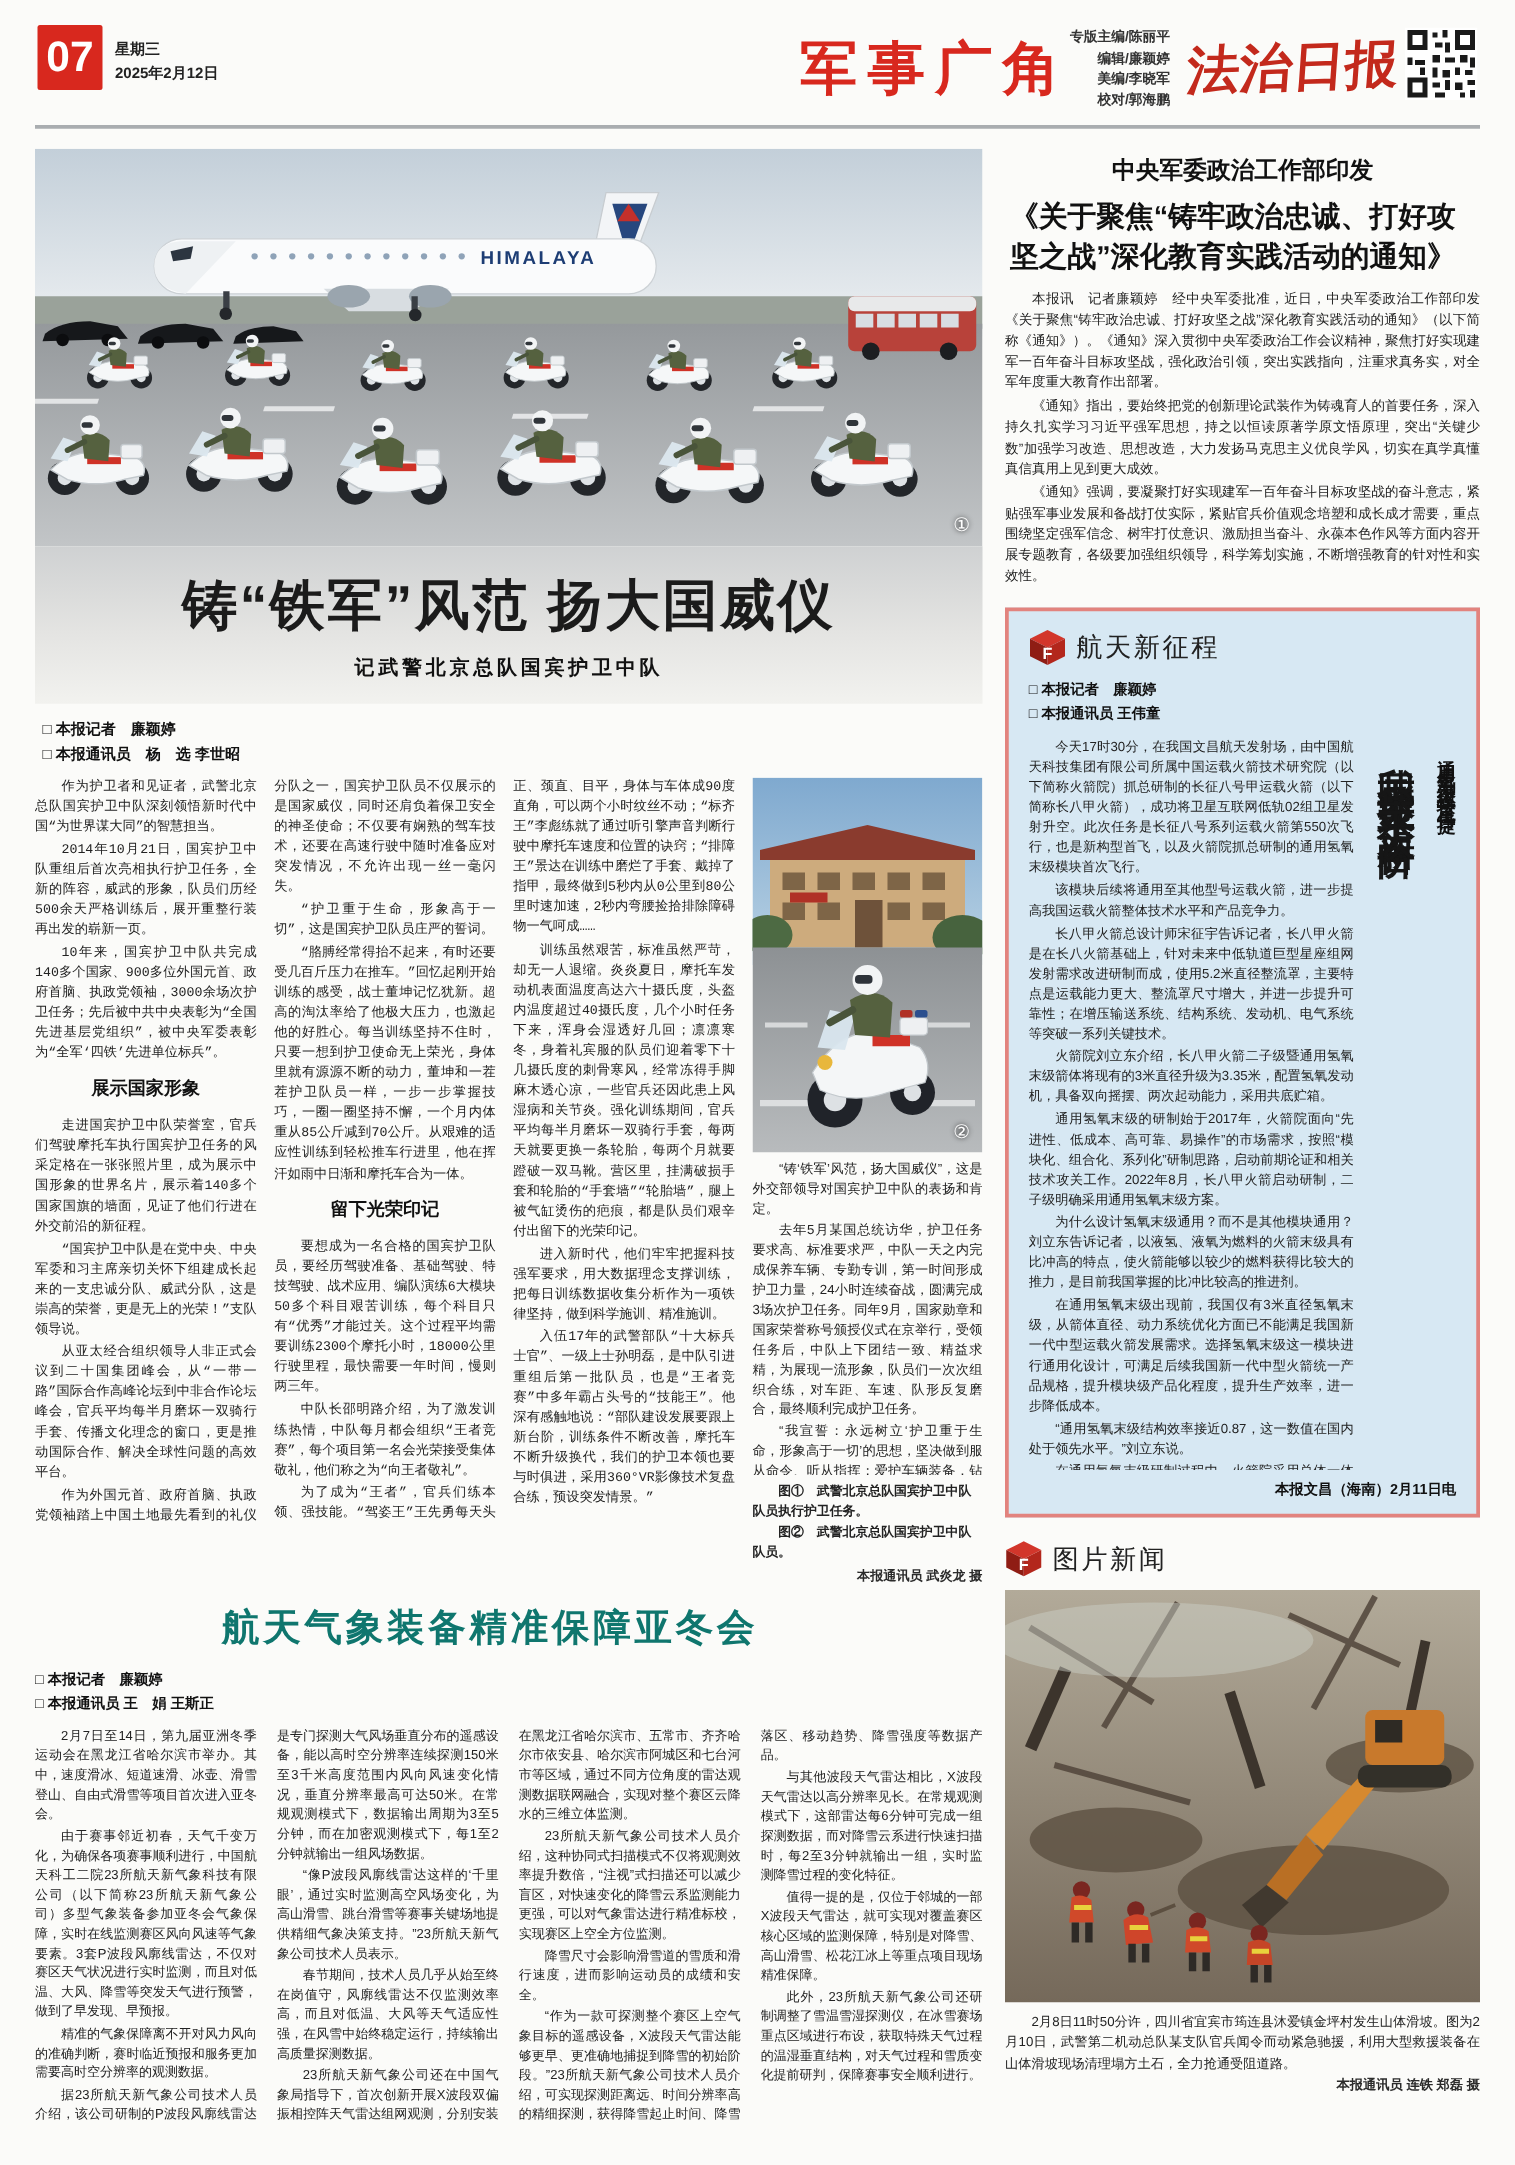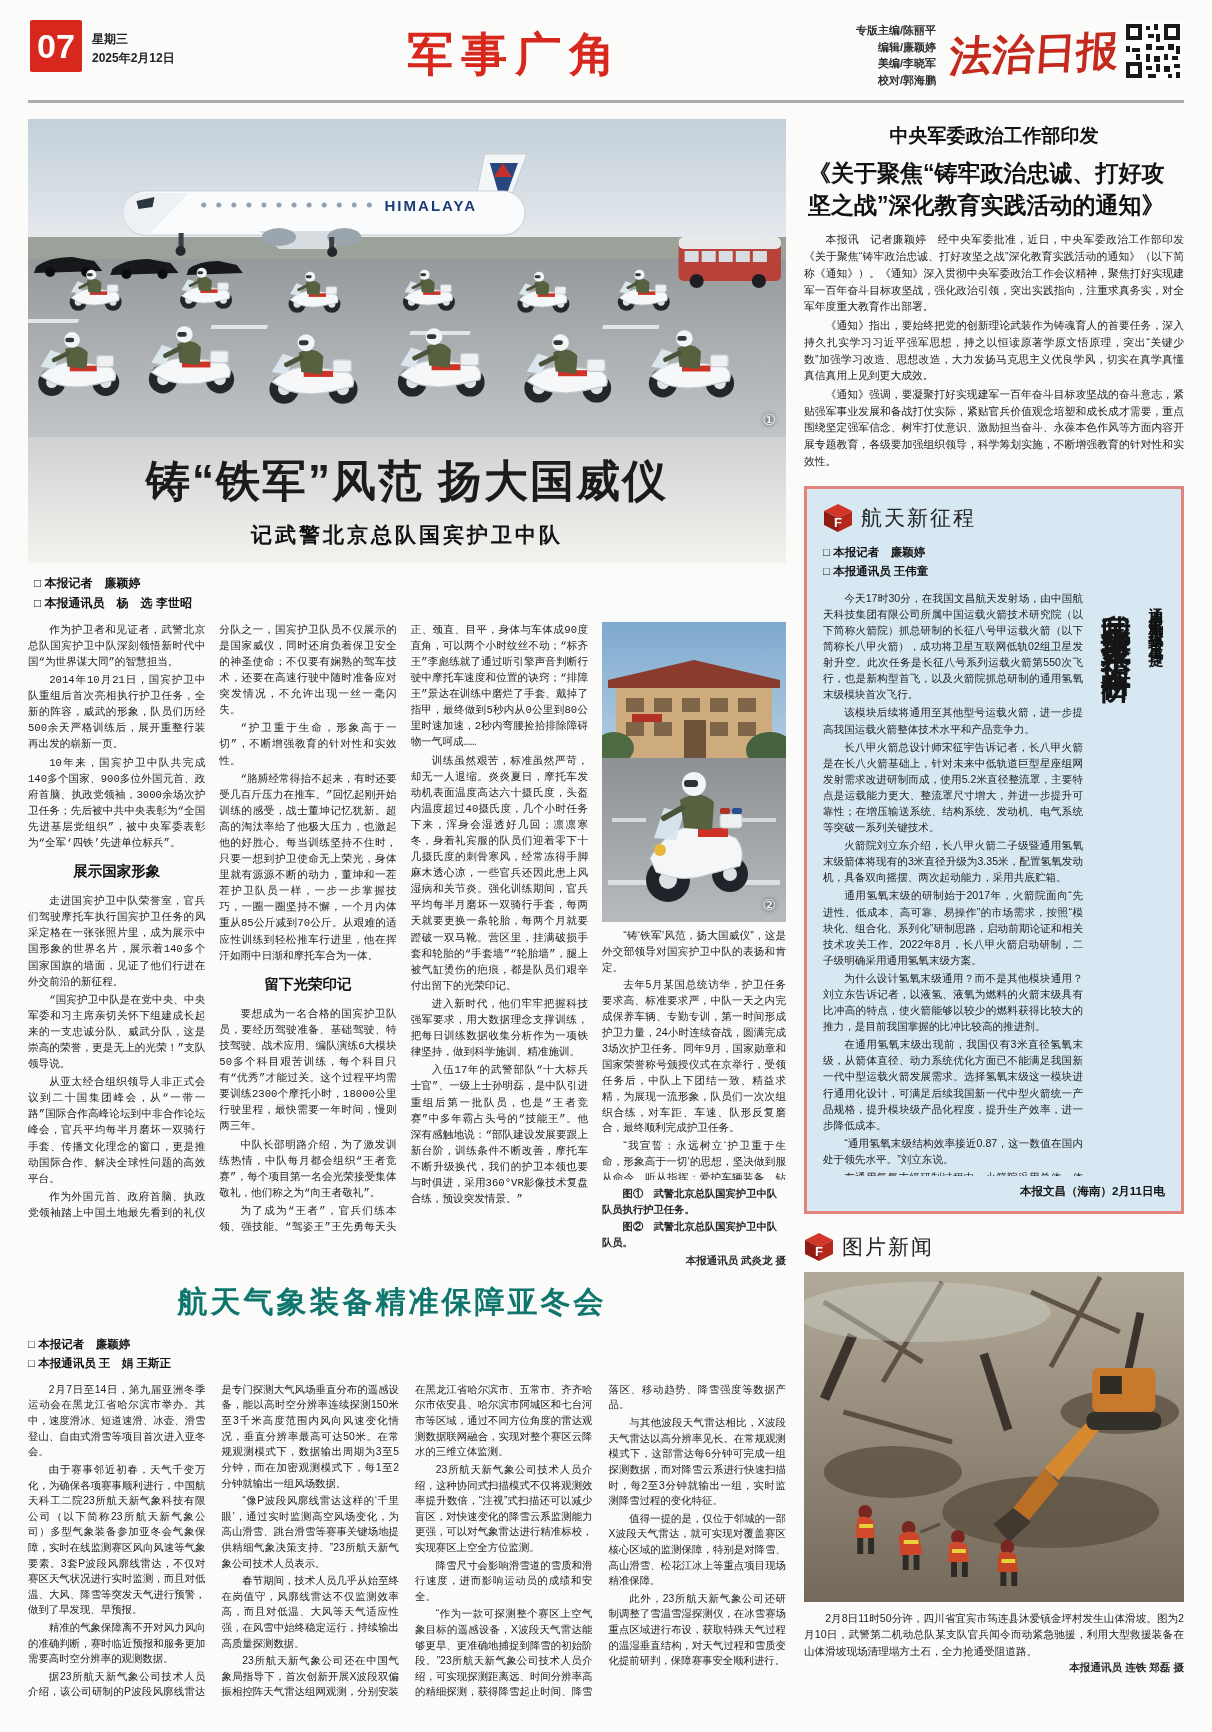--- a/index.html
+++ b/index.html
@@ -6,39 +6,39 @@
   html,body { background:#e8e8e6; }
   .page {
     width:1212px; height:1732px; margin:0 auto; background:#fbfbf9;
     font-family:"Liberation Sans", sans-serif; color:#2b2b2b; position:relative; overflow:hidden;
   }
   
   .header { display:flex; align-items:flex-start; padding:20px 30px 0; }
   .pagenum { width:52px; height:52px; background:#d8281e; color:#fff; font-size:34px; font-weight:bold;
              display:flex; align-items:center; justify-content:center; border-radius:2px; }
   .dateblock { margin:10px 0 0 10px; font-size:12px; font-weight:bold; line-height:1.55; color:#222; }
-  .sectitle { flex:1; text-align:center; font-size:46px; font-weight:800; color:#d8281e;
+  .sectitle { flex:1; text-align:right; font-size:46px; font-weight:800; color:#d8281e;
               letter-spacing:8px; margin-top:4px; }
   .credits { font-size:11px; text-align:right; line-height:1.5; color:#333; font-weight:600; margin-top:2px; white-space:nowrap; }
   .masthead { color:#c3291c; font-size:42px; font-weight:bold; font-family:"DejaVu Serif", serif;
               transform:skewX(-6deg) rotate(-2deg); margin:6px 6px 0 14px; white-space:nowrap; }
   .qr { width:58px; height:58px; margin-top:2px; }
   .headrule { height:3px; background:#a9adb0; margin:12px 28px 0; }
   
   .content { display:flex; gap:18px; padding:16px 28px 0; }
   .leftcol { width:758px; }
   .rightcol { flex:1; }
   
   .photo1 { position:relative; height:318px; }
   .photo1 svg { display:block; width:100%; height:100%; }
   .badge { position:absolute; right:10px; bottom:8px; color:#fff; font-size:15px; text-shadow:0 0 4px #000; }
   .leadhead { height:126px; background:linear-gradient(#cfd1d2 0%, #e4e4e2 55%, #f2f2ef 100%);
               display:flex; flex-direction:column; align-items:center; justify-content:center; }
   .leadhead h1 { font-size:44px; font-weight:600; color:#1b1b1b; letter-spacing:2px; }
-  .leadhead h2 { font-size:21px; font-weight:bold; color:#111; margin-top:10px; letter-spacing:3px; }
+  .leadhead h2 { font-size:16px; font-weight:bold; color:#111; margin-top:10px; letter-spacing:3px; }
   .bylines { padding:10px 6px 6px; font-size:12px; font-weight:bold; line-height:1.7; color:#111; }
   .leadbody { display:flex; gap:14px; height:646px; overflow:hidden; margin-top:2px; }
   .cols3 { width:560px; column-count:3; column-gap:14px; font-size:10.6px; line-height:1.52;
            text-align:justify; height:100%; overflow:hidden; color:#222;font-family:Liberation Mono, monospace; }
   .para { text-indent:2em; margin-bottom:2px; }
   .subhead { text-align:center; font-size:14.5px; font-weight:bold; color:#111; margin:10px 0; }
   .leadright { width:184px; display:flex; flex-direction:column; }
   .photo2 { position:relative; height:300px; flex:none; }
   .photo2 svg { display:block; width:100%; height:100%; }
   .rparas { flex:1; overflow:hidden; font-size:10.6px; line-height:1.5; text-align:justify; margin-top:6px; color:#222; }
@@ -257,21 +257,21 @@
       <div class="leadbody">
         <div class="cols3">
             <p class="para">作为护卫者和见证者，武警北京总队国宾护卫中队深刻领悟新时代中国“为世界谋大同”的智慧担当。</p>
             <p class="para">2014年10月21日，国宾护卫中队重组后首次亮相执行护卫任务，全新的阵容，威武的形象，队员们历经500余天严格训练后，展开重整行装再出发的崭新一页。</p>
             <p class="para">10年来，国宾护卫中队共完成140多个国家、900多位外国元首、政府首脑、执政党领袖，3000余场次护卫任务；先后被中共中央表彰为“全国先进基层党组织”，被中央军委表彰为“全军‘四铁’先进单位标兵”。</p>
             <h4 class="subhead">展示国家形象</h4>
             <p class="para">走进国宾护卫中队荣誉室，官兵们驾驶摩托车执行国宾护卫任务的风采定格在一张张照片里，成为展示中国形象的世界名片，展示着140多个国家国旗的墙面，见证了他们行进在外交前沿的新征程。</p>
             <p class="para">“国宾护卫中队是在党中央、中央军委和习主席亲切关怀下组建成长起来的一支忠诚分队、威武分队，这是崇高的荣誉，更是无上的光荣！”支队领导说。</p>
             <p class="para">从亚太经合组织领导人非正式会议到二十国集团峰会，从“一带一路”国际合作高峰论坛到中非合作论坛峰会，官兵平均每半月磨坏一双骑行手套、传播文化理念的窗口，更是推动国际合作、解决全球性问题的高效平台。</p>
             <p class="para">作为外国元首、政府首脑、执政党领袖踏上中国土地最先看到的礼仪分队之一，国宾护卫队员不仅展示的是国家威仪，同时还肩负着保卫安全的神圣使命；不仅要有娴熟的驾车技术，还要在高速行驶中随时准备应对突发情况，不允许出现一丝一毫闪失。</p>
-            <p class="para">“护卫重于生命，形象高于一切”，不断增强教育的针对性和实效性。</p>
+            <p class="para">“护卫重于生命，形象高于一切”，这是国宾护卫队员庄严的誓词。</p>
             <p class="para">“胳膊经常得抬不起来，有时还要受几百斤压力在推车。”回忆起刚开始训练的感受，战士董坤记忆犹新。超高的淘汰率给了他极大压力，也激起他的好胜心。每当训练坚持不住时，只要一想到护卫使命无上荣光，身体里就有源源不断的动力，董坤和一茬茬护卫队员一样，一步一步掌握技巧，一圈一圈坚持不懈，一个月内体重从85公斤减到70公斤。从艰难的适应性训练到轻松推车行进里，他在挥汗如雨中日渐和摩托车合为一体。</p>
             <h4 class="subhead">留下光荣印记</h4>
             <p class="para">要想成为一名合格的国宾护卫队员，要经历驾驶准备、基础驾驶、特技驾驶、战术应用、编队演练6大模块50多个科目艰苦训练，每个科目只有“优秀”才能过关。这个过程平均需要训练2300个摩托小时，18000公里行驶里程，最快需要一年时间，慢则两三年。</p>
             <p class="para">中队长邵明路介绍，为了激发训练热情，中队每月都会组织“王者竞赛”，每个项目第一名会光荣接受集体敬礼，他们称之为“向王者敬礼”。</p>
             <p class="para">为了成为“王者”，官兵们练本领、强技能。“驾姿王”王先勇每天头正、颈直、目平，身体与车体成90度直角，可以两个小时纹丝不动；“标齐王”李彪练就了通过听引擎声音判断行驶中摩托车速度和位置的诀窍；“排障王”景达在训练中磨烂了手套、戴掉了指甲，最终做到5秒内从0公里到80公里时速加速，2秒内弯腰捡拾排除障碍物一气呵成……</p>
             <p class="para">训练虽然艰苦，标准虽然严苛，却无一人退缩。炎炎夏日，摩托车发动机表面温度高达六十摄氏度，头盔内温度超过40摄氏度，几个小时任务下来，浑身会湿透好几回；凛凛寒冬，身着礼宾服的队员们迎着零下十几摄氏度的刺骨寒风，经常冻得手脚麻木透心凉，一些官兵还因此患上风湿病和关节炎。强化训练期间，官兵平均每半月磨坏一双骑行手套，每两天就要更换一条轮胎，每两个月就要蹬破一双马靴。营区里，挂满破损手套和轮胎的“手套墙”“轮胎墙”，腿上被气缸烫伤的疤痕，都是队员们艰辛付出留下的光荣印记。</p>
             <p class="para">进入新时代，他们牢牢把握科技强军要求，用大数据理念支撑训练，把每日训练数据收集分析作为一项铁律坚持，做到科学施训、精准施训。</p>
             <p class="para">入伍17年的武警部队“十大标兵士官”、一级上士孙明磊，是中队引进重组后第一批队员，也是“王者竞赛”中多年霸占头号的“技能王”。他深有感触地说：“部队建设发展要跟上新台阶，训练条件不断改善，摩托车不断升级换代，我们的护卫本领也要与时俱进，采用360°VR影像技术复盘合练，预设突发情景。”</p>
           </div>
         <div class="leadright">

